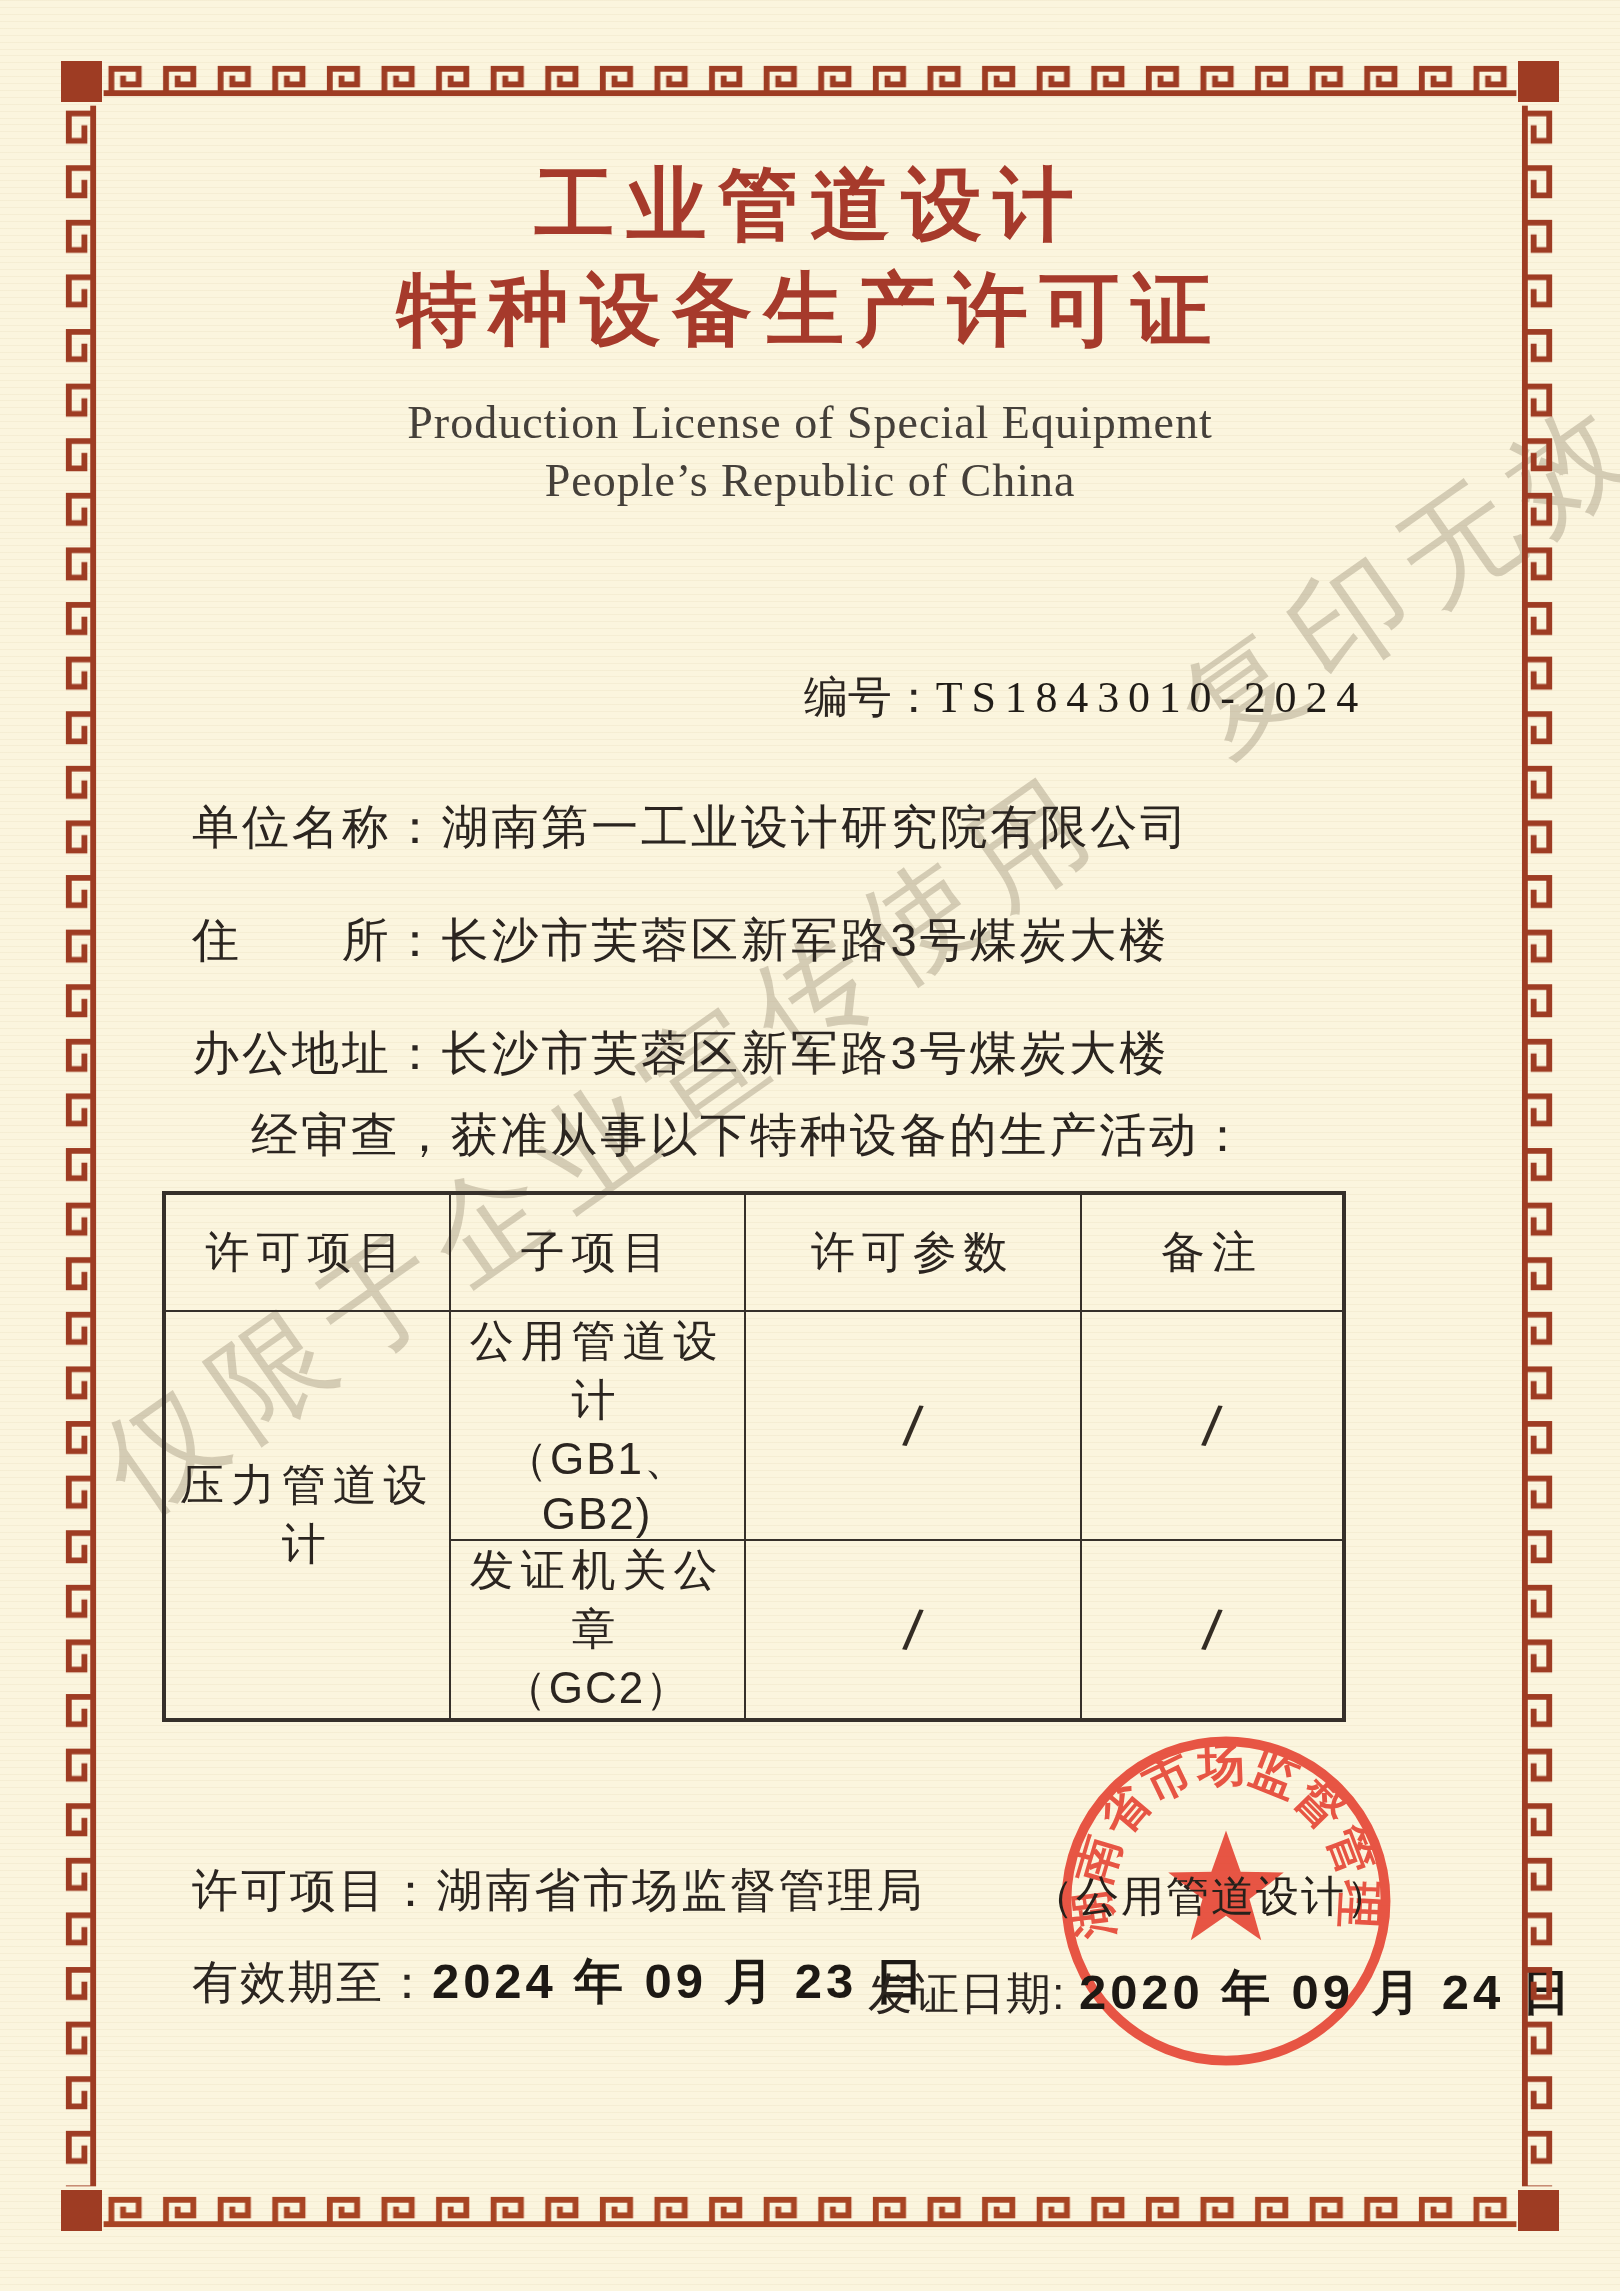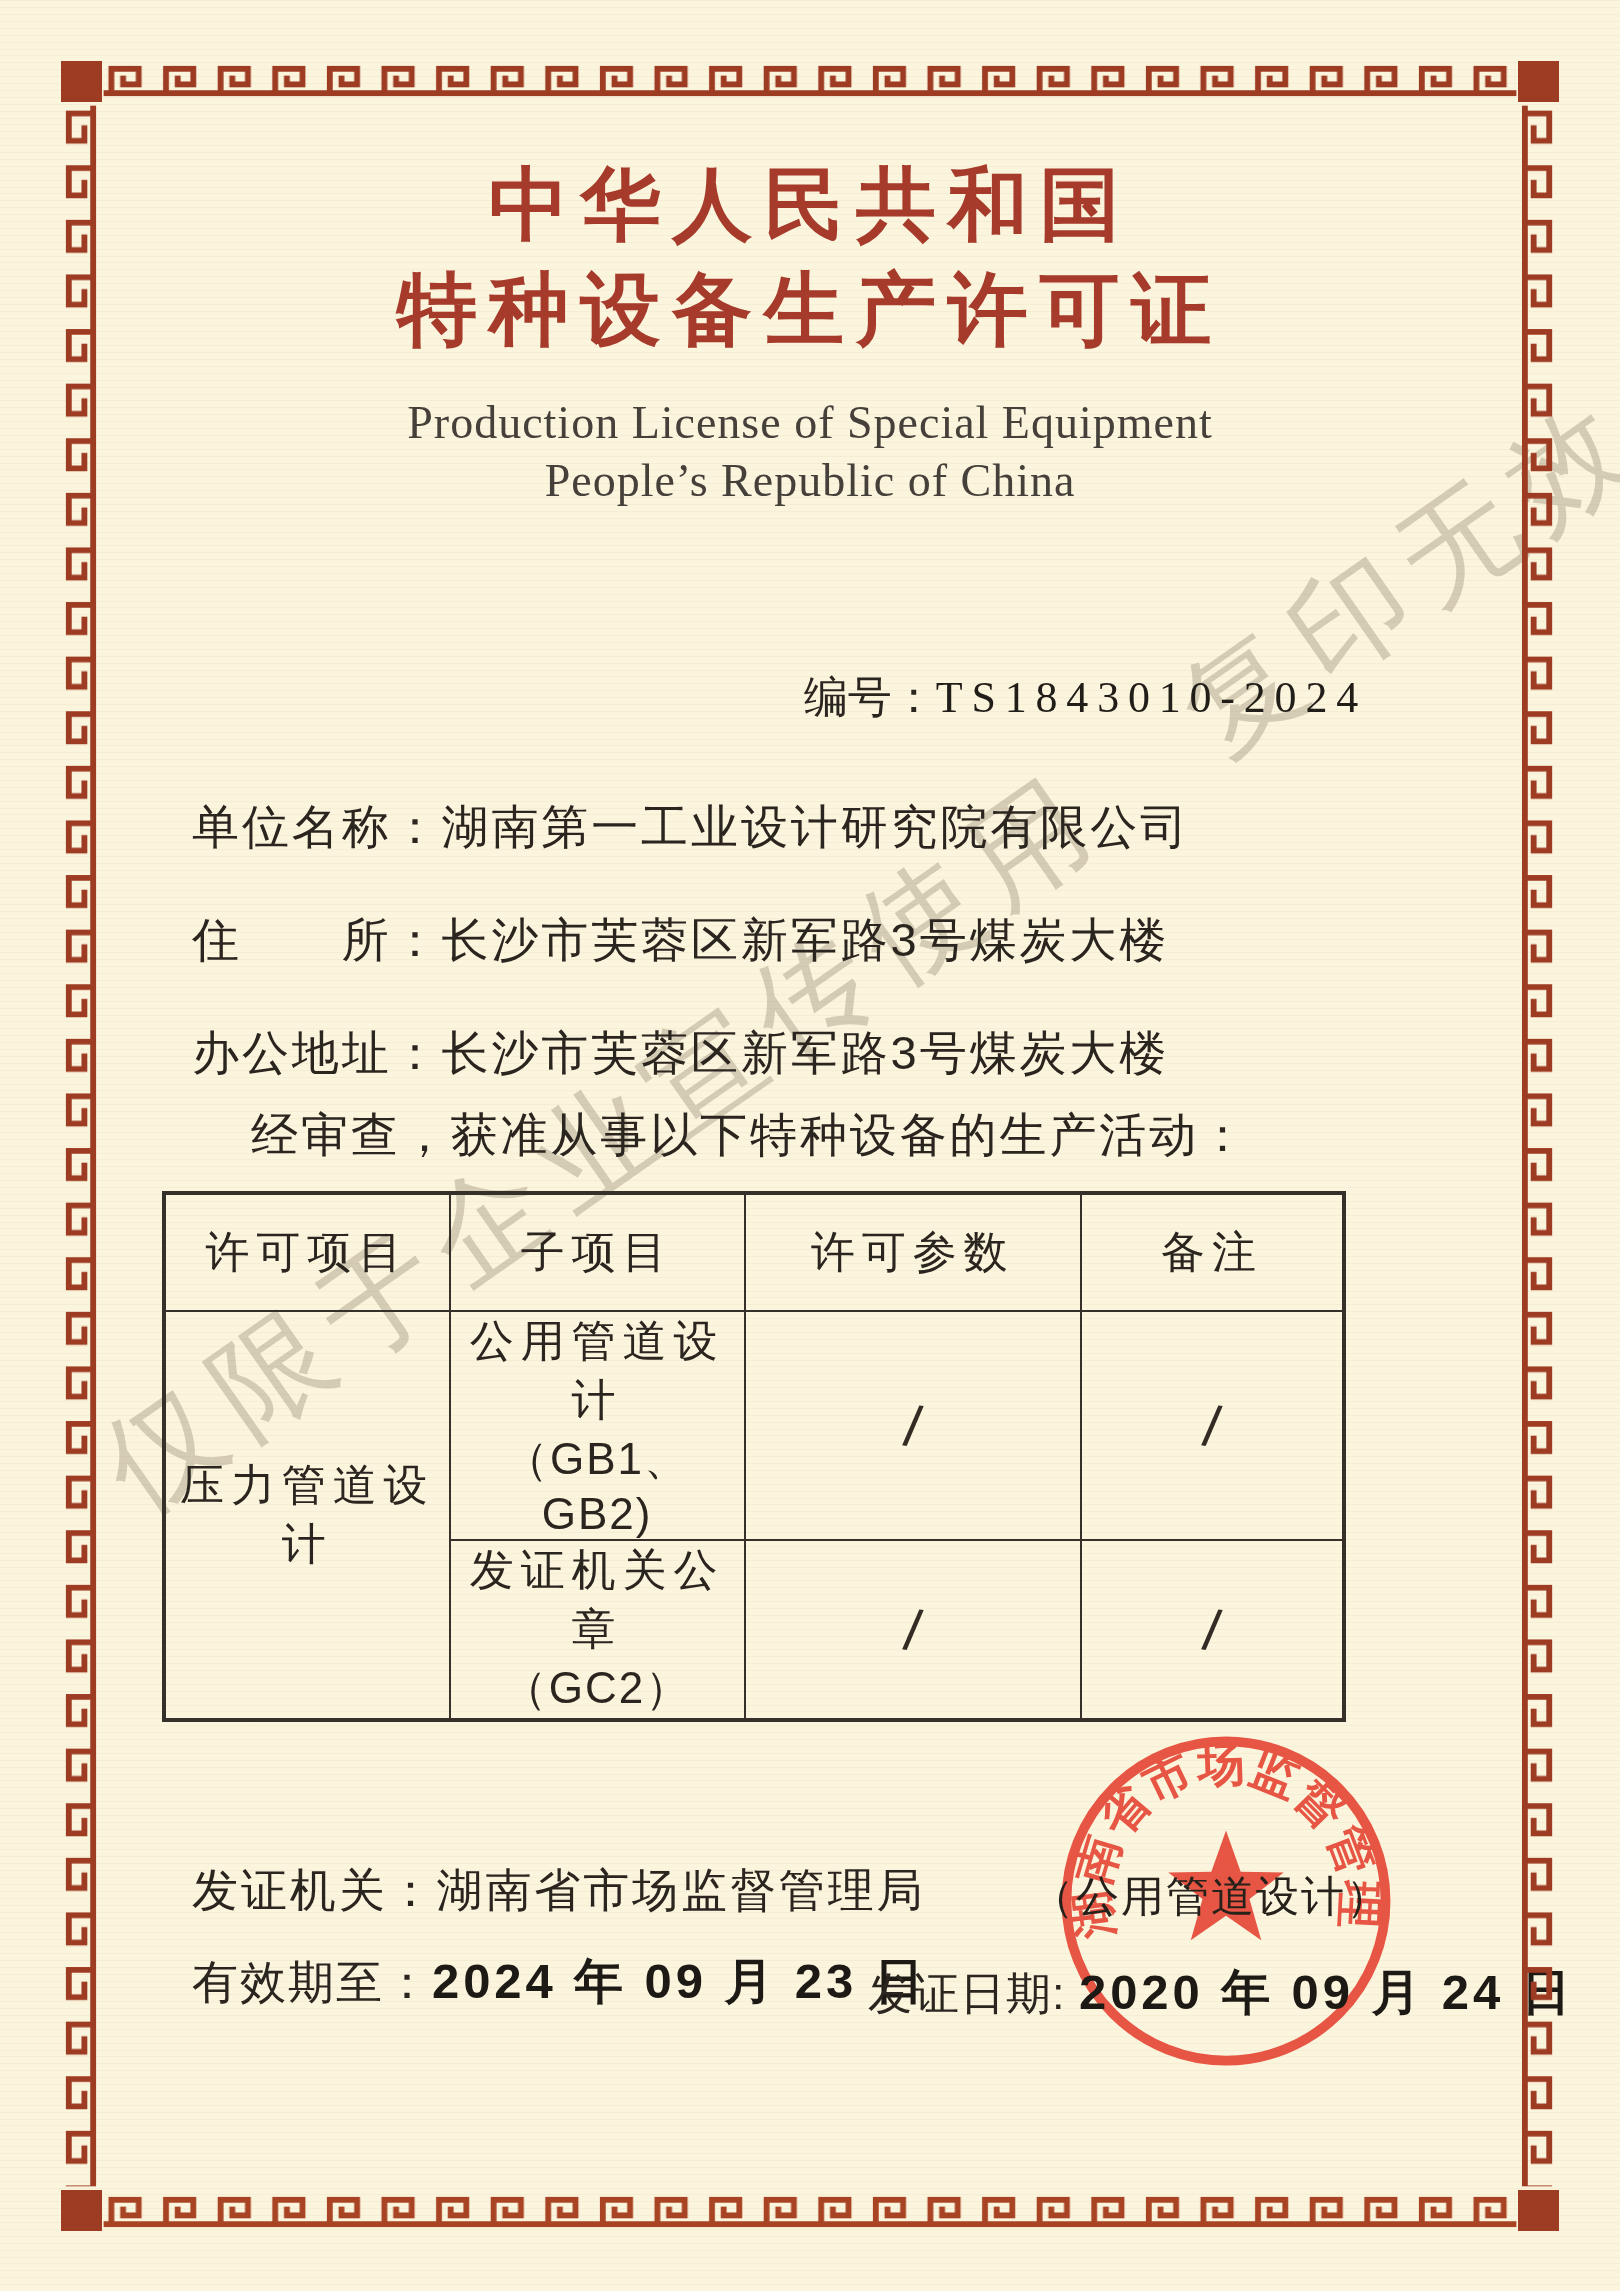--- a/index.html
+++ b/index.html
@@ -104,21 +104,21 @@
     <rect x="0" y="0" width="40" height="2134" fill="url(#gkVR)"></rect>
   </svg>
   <div class="bcorner" style="left:61px;top:61px;"></div>
   <div class="bcorner" style="left:1518px;top:61px;"></div>
   <div class="bcorner" style="left:61px;top:2190px;"></div>
   <div class="bcorner" style="left:1518px;top:2190px;"></div>
 
   <div class="watermark">仅限于企业宣传使用　复印无效</div>
 
   <div class="head">
-    <div class="title-cn">中华人民共和国</div>
+    <div class="title-cn">工业管道设计</div>
     <div class="title-cn title-cn2">特种设备生产许可证</div>
     <div class="title-en title-en1">Production License of Special Equipment</div>
     <div class="title-en">People’s Republic of China</div>
   </div>
 
   <div class="license-no">
     <span>编号：</span><span class="num">TS1843010-2024</span>
   </div>
 
   <div class="fields">
@@ -171,21 +171,21 @@
   <svg class="seal" width="372" height="372" viewBox="0 0 380 380">
     <circle cx="190" cy="190" r="163" fill="none" stroke="#e5402f" stroke-width="10"></circle>
     <polygon points="190,118 205,160 249,161 214,188 226,230 190,205 154,230 166,188 131,161 175,160" fill="#e5402f"></polygon>
     <path id="sealArc" d="M77 227 A120 120 0 1 1 303 227" fill="none"></path>
     <text font-size="48" fill="#e5402f" font-weight="700" font-family="Liberation Sans, sans-serif">
       <textPath href="#sealArc" startOffset="2" textLength="496">湖南省市场监督管理局</textPath>
     </text>
   </svg>
 
   <div class="authority">
-    <span>发证机关：</span><span>湖南省市场监督管理局</span>
+    <span>许可项目：</span><span>湖南省市场监督管理局</span>
   </div>
   <div class="seal-note">（公用管道设计）</div>
   <div class="valid-line">
     <span>有效期至：</span><span class="date-strong">2024 年 09 月 23 日</span>
   </div>
   <div class="issue-line">
     <span>发证日期:</span> <span class="date-strong">2020 年 09 月 24 日</span>
   </div>
 
 </div>

